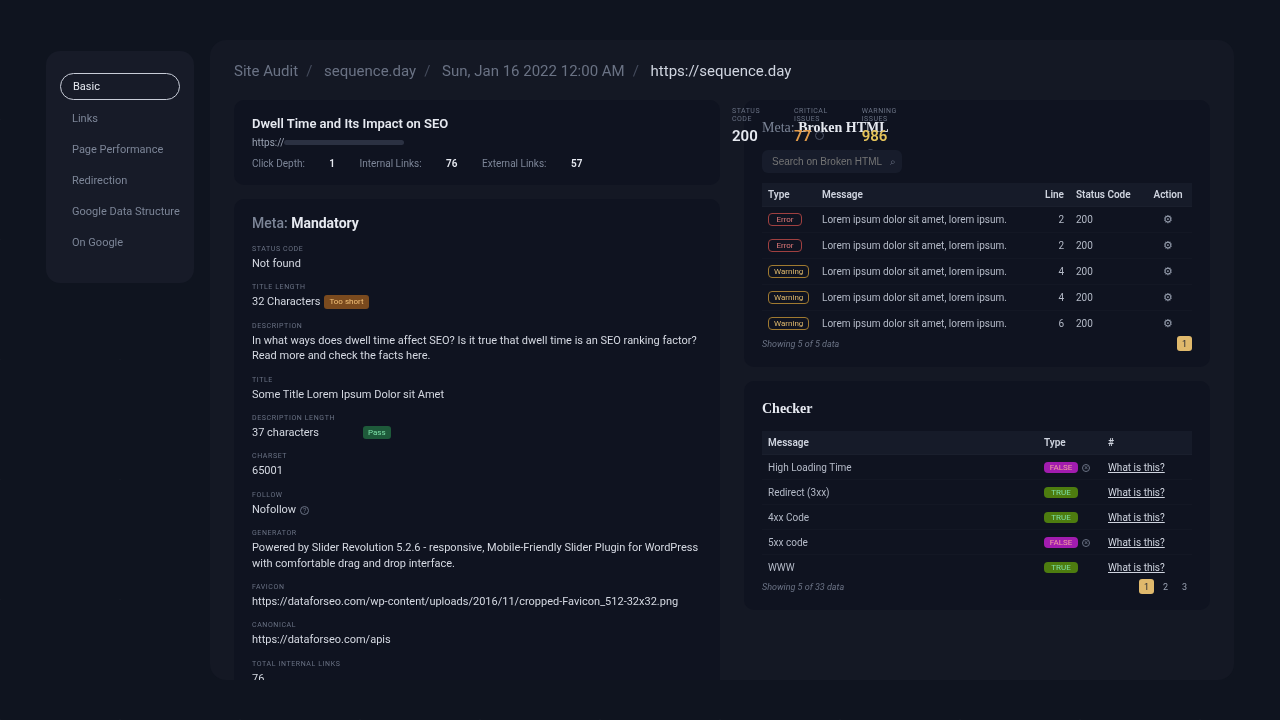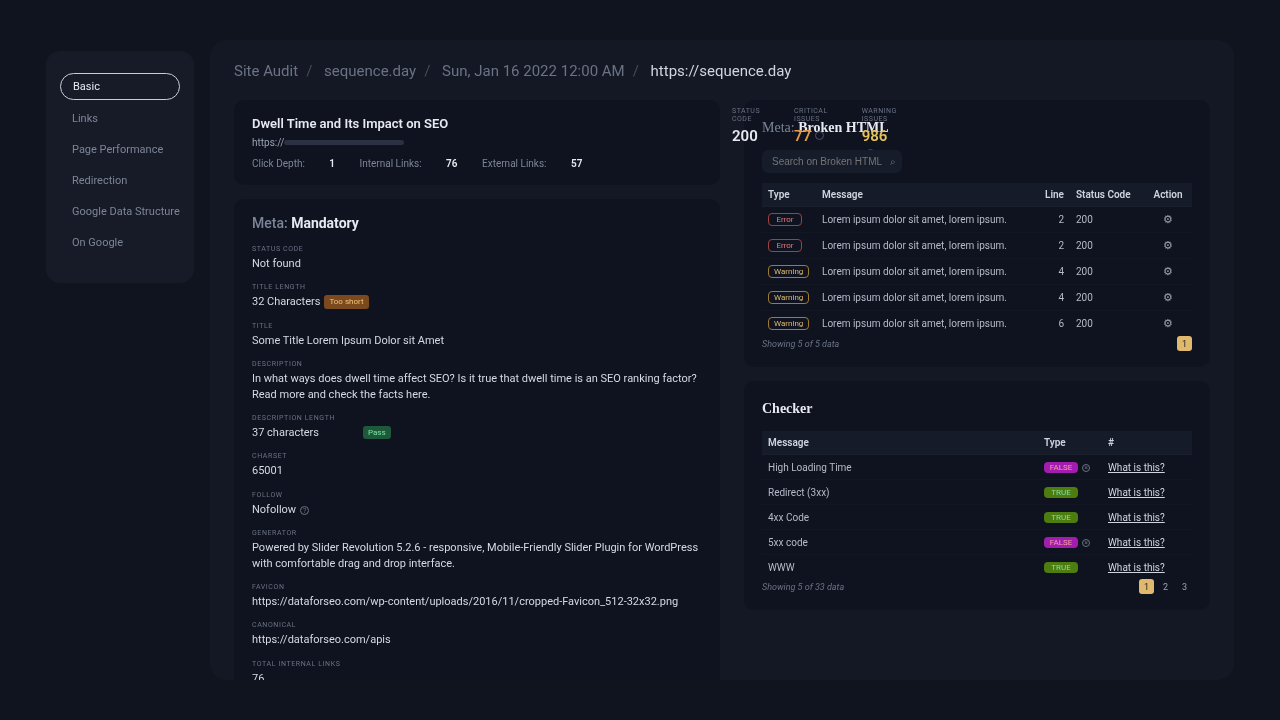--- a/index.html
+++ b/index.html
@@ -160,26 +160,26 @@
         <div id="meta-list">
             <div class="kv">
               <div class="k">STATUS CODE</div>
               <div class="v">Not found</div>
             </div>
             <div class="kv">
               <div class="k">TITLE LENGTH</div>
               <div class="v">32 Characters<span class="chip chip-orange">Too short</span></div>
             </div>
             <div class="kv">
+              <div class="k">DESCRIPTION</div>
+              <div class="v">In what ways does dwell time affect SEO? Is it true that dwell time is an SEO ranking factor? Read more and check the facts here.</div>
+            </div>
+            <div class="kv">
               <div class="k">TITLE</div>
               <div class="v">Some Title Lorem Ipsum Dolor sit Amet</div>
-            </div>
-            <div class="kv">
-              <div class="k">DESCRIPTION</div>
-              <div class="v">In what ways does dwell time affect SEO? Is it true that dwell time is an SEO ranking factor? Read more and check the facts here.</div>
             </div>
             <div class="kv">
               <div class="k">DESCRIPTION LENGTH</div>
               <div class="v">37 characters<span class="chip chip-green">Pass</span></div>
             </div>
             <div class="kv">
               <div class="k">CHARSET</div>
               <div class="v">65001</div>
             </div>
             <div class="kv">

